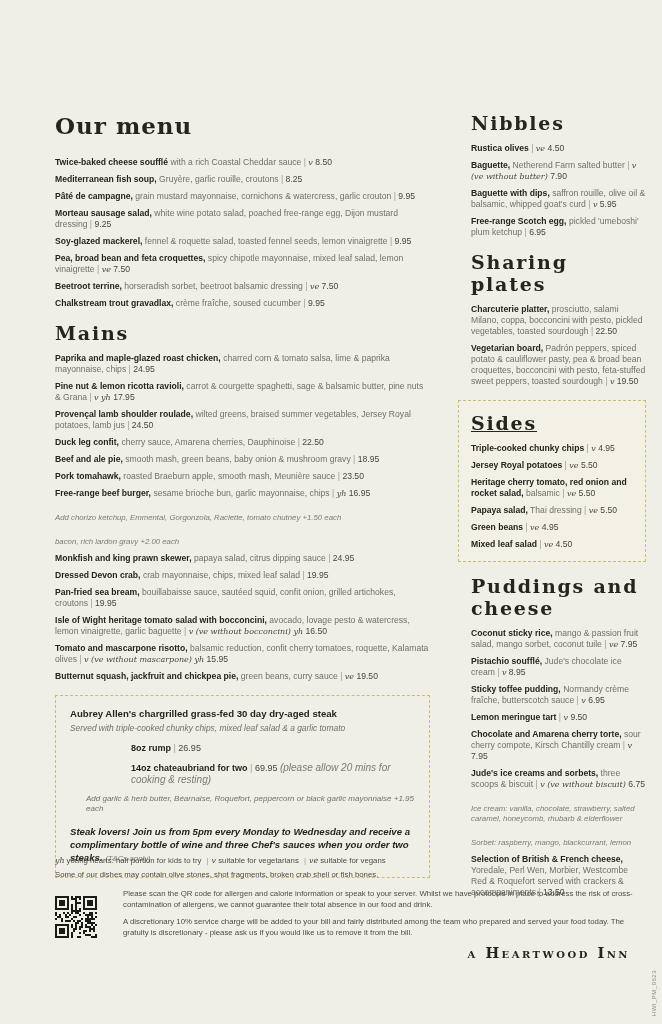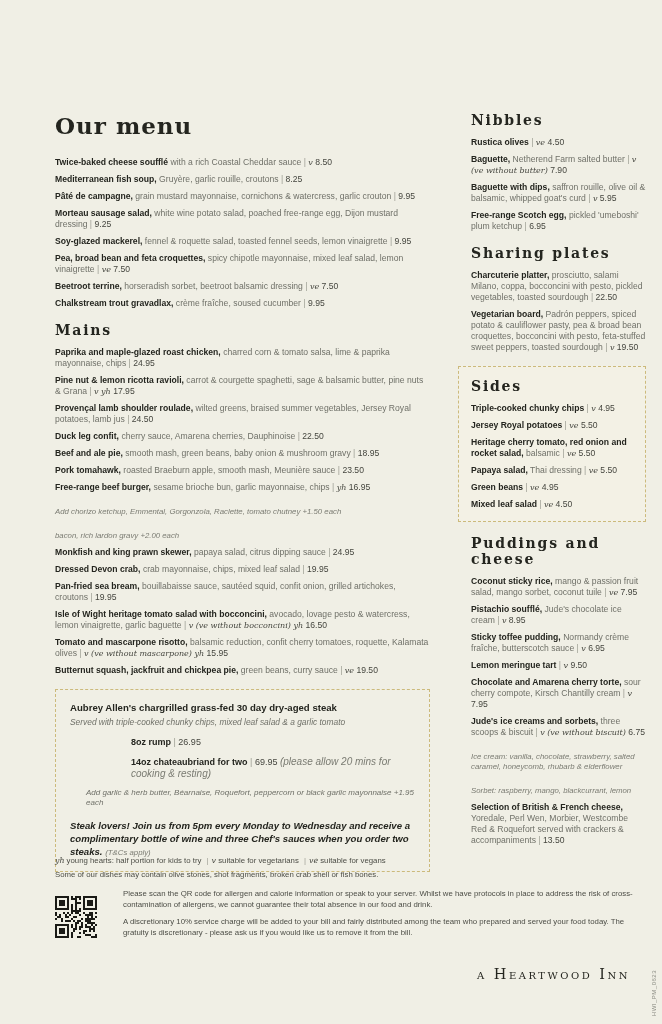--- a/index.html
+++ b/index.html
@@ -15,36 +15,36 @@
   }
   .cols{display:flex; gap:28px; padding:112px 32px 0 55px; box-sizing:border-box;}
   .col-left{width:375px; flex:none;}
   .col-right{width:188px; flex:none;}
 
   h1.title{
     font-family:"DejaVu Serif",serif; font-weight:bold; font-size:23px;
     letter-spacing:1px; margin:0 0 18px; color:var(--ink);
   }
   h2.sec{
-    font-family:"DejaVu Serif",serif; font-weight:bold; font-size:14px;
+    font-family:"DejaVu Serif",serif; font-weight:bold; font-size:19px;
     letter-spacing:1.8px; margin:0 0 9px; color:var(--ink);
   }
   .sec-block{margin-bottom:13px;}
   .col-right .offset{margin-left:13px;}
 
   .item{font-size:8.6px; line-height:11px; margin:0 0 6px; color:var(--muted);}
   .item:last-child{margin-bottom:0;}
   .i-name{color:var(--ink); font-weight:bold;}
   .i-sep{color:var(--soft);}
   .i-tag{font-family:"DejaVu Serif",serif; font-style:italic; font-size:8px; color:var(--tagc);}
   .i-price{color:var(--tagc);}
   .i-extra{display:block; font-style:italic; font-size:7.8px; line-height:10px; color:#7a7b72; margin-top:14px;}
 
   .box{border:1px dashed var(--accent); background:var(--boxbg); padding:11px 12px;}
-  .box h2.sec{}
+  .box h2.sec{text-decoration:underline;}
 
   .steak-box{
     border:1px dashed var(--accent); padding:12px 14px; margin-top:12px;
     box-sizing:border-box;
   }
   .sb-title{font-weight:bold; font-size:9.6px; color:var(--ink); line-height:12px;}
   .sb-sub{font-style:italic; font-size:8.4px; color:var(--muted); margin:3px 0 10px;}
   .sb-opt{margin:0 0 8px 16px; font-size:9px; color:var(--muted); line-height:11px;padding-left:45px;}
   .sb-opt .i-name{font-size:9px;}
   .sb-note{font-family:"Liberation Sans",sans-serif; font-style:italic; font-size:10px; color:#7a7b72;}
@@ -59,23 +59,23 @@
   .legend{margin-bottom:3px;}
   .lg-tag{font-family:"DejaVu Serif",serif; font-style:italic; font-size:7.8px; color:var(--tagc);}
   .lg-sep{color:var(--soft); margin:0 3px;}
   .sourcing{margin-bottom:9px;}
   .foot-row{display:flex; gap:26px; align-items:center;}
   .qr{width:42px; height:42px; flex:none; shape-rendering:crispEdges;}
   .foot-paras{max-width:530px;}
   .foot-paras p{margin:0 0 7px; line-height:10.5px;}
 
   .brand{
-    position:absolute; right:32px; top:966px;
+    position:absolute; right:32px; top:944px;
     font-family:"DejaVu Serif",serif; font-variant:small-caps;
-    letter-spacing:2.5px; font-size:14.5px; color:var(--ink);
+    letter-spacing:2.5px; font-size:14.5px; color:var(--ink);font-weight:bold;
   }
   .side-code{
     position:absolute; right:5px; top:970px;
     writing-mode:vertical-rl; transform:rotate(180deg);
     font-size:6px; letter-spacing:.5px; color:#8b8c83;
   }
 </style>
 </head>
 <body>
 

